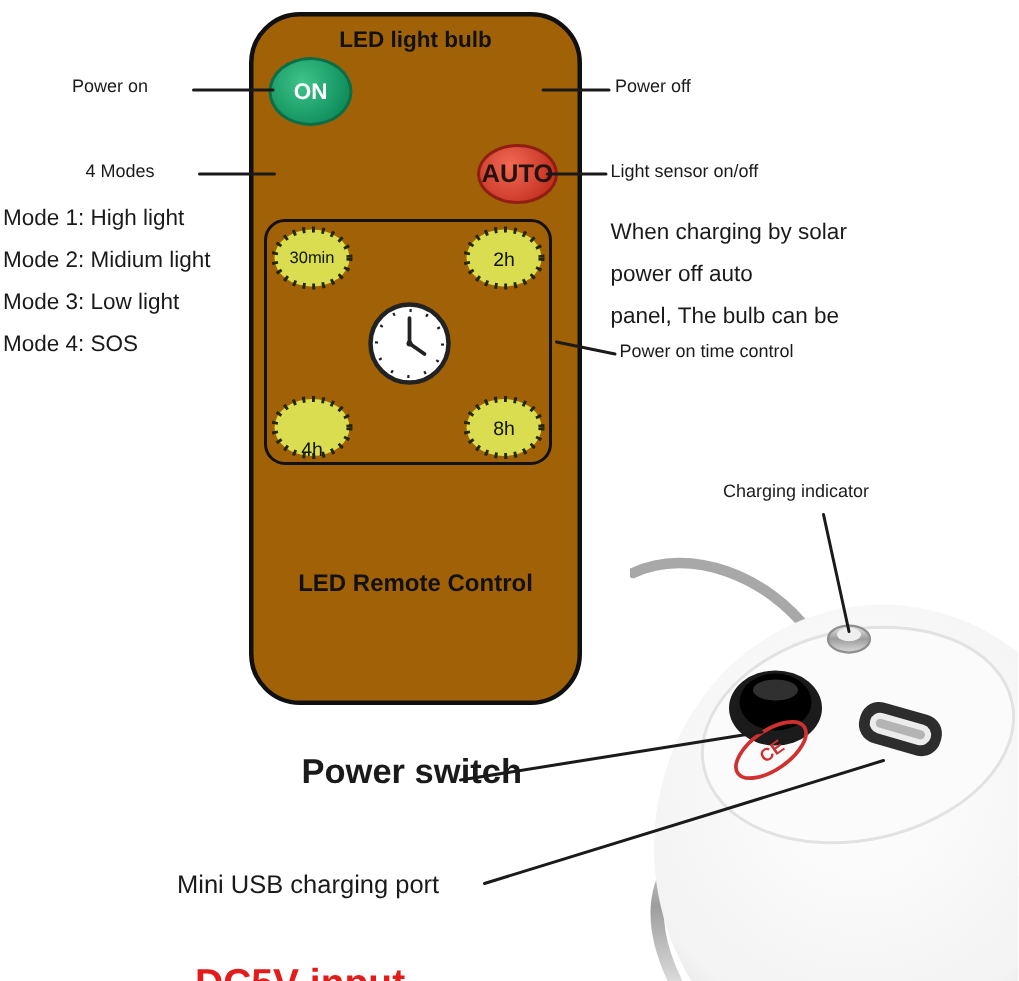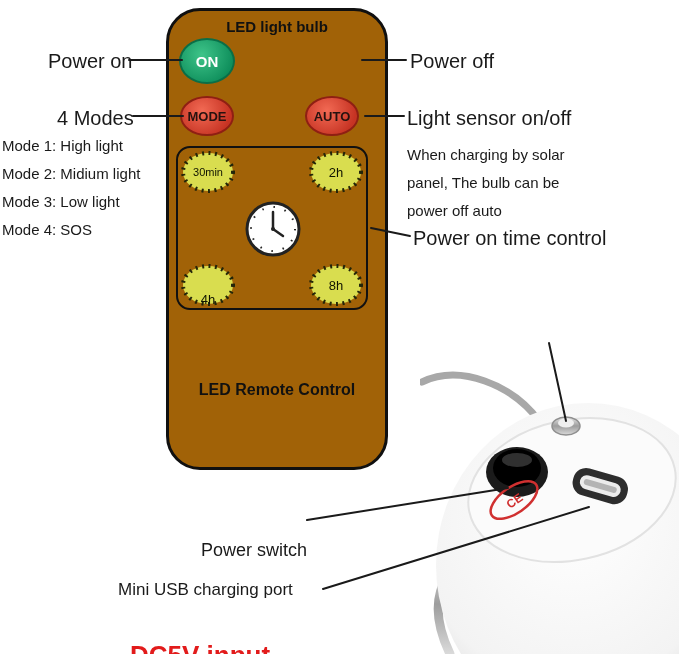--- a/index.html
+++ b/index.html
@@ -26,48 +26,48 @@
   .btn {
     position: absolute; display: flex; align-items: center; justify-content: center;
     border-radius: 50%; font-weight: bold; font-family: inherit; padding: 0; cursor: pointer;
   }
   .btn-on  { left: 10px;  top: 27px; width: 56px; height: 46px; font-size: 15px; color: #fff;
              background: radial-gradient(circle at 40% 35%, #3ec489, #0f8f5c 75%); border: 2px solid #0b6e47; }
   .btn-off { left: 135px; top: 27px; width: 56px; height: 46px; font-size: 15px; color: #5f0b06;
              background: radial-gradient(circle at 40% 35%, #ff6a52, #d7241a 75%); border: 2px solid #9c130d; }
   .btn-mode{ left: 11px;  top: 85px; width: 54px; height: 40px; font-size: 13px; color: #26120f;
              background: radial-gradient(circle at 40% 35%, #f26a54, #c63323 75%); border: 2px solid #8f1f13; }
-  .btn-auto{ left: 136px; top: 85px; width: 54px; height: 40px; font-size: 13px; color: #26120f;
+  .btn-auto{ left: 149px; top: 85px; width: 54px; height: 40px; font-size: 17px; color: #26120f;
              background: radial-gradient(circle at 40% 35%, #f26a54, #c63323 75%); border: 2px solid #8f1f13; }
 
   .timer-box {
     position: absolute; left: 7px; top: 135px; width: 192px; height: 164px;
     border: 2px solid #111; border-radius: 14px;
   }
   .tbtn { position: absolute; display: flex; align-items: center; justify-content: center; cursor: pointer; }
   .tbtn svg { position: absolute; left: 0; top: 0; width: 100%; height: 100%; }
   .tbtn .tlabel { position: relative; font-weight: normal; font-size: 13px; color: #101400; }
   .tbtn-30 .tlabel { font-size: 11px; }
   .tbtn-30 { left: 2px;   top: 2px;   width: 56px; height: 44px; }
   .tbtn-2h { left: 130px; top: 2px;   width: 56px; height: 44px; }
   .tbtn-4h { left: 2px;   top: 115px; width: 56px; height: 44px; align-items: flex-end; }
   .tbtn-8h { left: 130px; top: 115px; width: 56px; height: 44px; }
   .clock { position: absolute; left: 66px; top: 52px; width: 58px; height: 58px; }
 
   
-  .label { position: absolute; white-space: nowrap; z-index: 8; font-size: 20px; color: #1a1a1a; }
+  .label { position: absolute; white-space: nowrap; z-index: 8; font-size: 12px; color: #1a1a1a; }
   .lbl-power-on  { left: 48px;  top: 50px; }
   .lbl-modes     { left: 57px;  top: 107px; }
   .mode-list     { position: absolute; left: 2px; top: 132px; z-index: 8; font-size: 15px; line-height: 28px; }
   .lbl-power-off { left: 410px; top: 50px; }
   .lbl-sensor    { left: 407px; top: 107px; }
   .solar-note    { position: absolute; left: 407px; top: 141px; z-index: 8; font-size: 15px; line-height: 28px; color: #1a1a1a; }
   .lbl-time      { left: 413px; top: 227px; }
   .lbl-charge    { left: 482px; top: 320px; }
-  .lbl-switch    { left: 201px; top: 540px; font-size: 18px; }
+  .lbl-switch    { left: 201px; top: 501px; font-size: 23px; font-weight: bold; }
   .lbl-usb       { left: 118px; top: 580px; font-size: 17px; }
   .lbl-dc        { left: 130px; top: 640px; font-size: 26px; font-weight: bold; color: #e21b1b; }
 
   
   .lines { position: absolute; left: 0; top: 0; width: 679px; height: 654px; z-index: 7; pointer-events: none; }
   .lines line { stroke: #1a1a1a; stroke-width: 2; stroke-linecap: round; }
 
   
   .photo { position: absolute; left: 420px; top: 360px; width: 259px; height: 294px; z-index: 1; overflow: hidden; }
 </style>
@@ -122,21 +122,20 @@
         <ellipse cx="94" cy="140" rx="27" ry="13" fill="none" stroke="#d03030" stroke-width="2.5"></ellipse>
         <text x="94" y="145" text-anchor="middle" font-size="12" font-weight="bold" fill="#d03030">CE</text>
       </g>
     </svg>
   </div>
 
   <div class="remote">
     <div class="remote-title">LED light bulb</div>
 
     <button class="btn btn-on">ON</button>
-    <button class="btn btn-mode">MODE</button>
     <button class="btn btn-auto">AUTO</button>
 
     <div class="timer-box">
       <div class="tbtn tbtn-30">
         <svg viewBox="0 0 56 44">
           <ellipse cx="28" cy="22" rx="25" ry="19" fill="#d9dd4f" stroke="#23260a" stroke-width="4" stroke-dasharray="2 4.5"></ellipse>
         </svg>
         <span class="tlabel">30min</span>
       </div>
       <div class="tbtn tbtn-2h">
@@ -176,24 +175,25 @@
   <div class="mode-list">
     <div>Mode 1: High light</div>
     <div>Mode 2: Midium light</div>
     <div>Mode 3: Low light</div>
     <div>Mode 4: SOS</div>
   </div>
   <div class="label lbl-power-off">Power off</div>
   <div class="label lbl-sensor">Light sensor on/off</div>
   <div class="solar-note">
     <div>When charging by solar</div>
+    <div>power off auto</div>
     <div>panel, The bulb can be</div>
-    <div>power off auto</div>
   </div>
   <div class="label lbl-time">Power on time control</div>
+  <div class="label lbl-charge">Charging indicator</div>
   <div class="label lbl-switch">Power switch</div>
   <div class="label lbl-usb">Mini USB charging port</div>
   <div class="label lbl-dc">DC5V input</div>
 
   <svg class="lines">
     <line x1="129" y1="60" x2="182" y2="60"></line>
     <line x1="133" y1="116" x2="183" y2="116"></line>
     <line x1="362" y1="60" x2="406" y2="60"></line>
     <line x1="365" y1="116" x2="404" y2="116"></line>
     <line x1="371" y1="228" x2="410" y2="236"></line>

